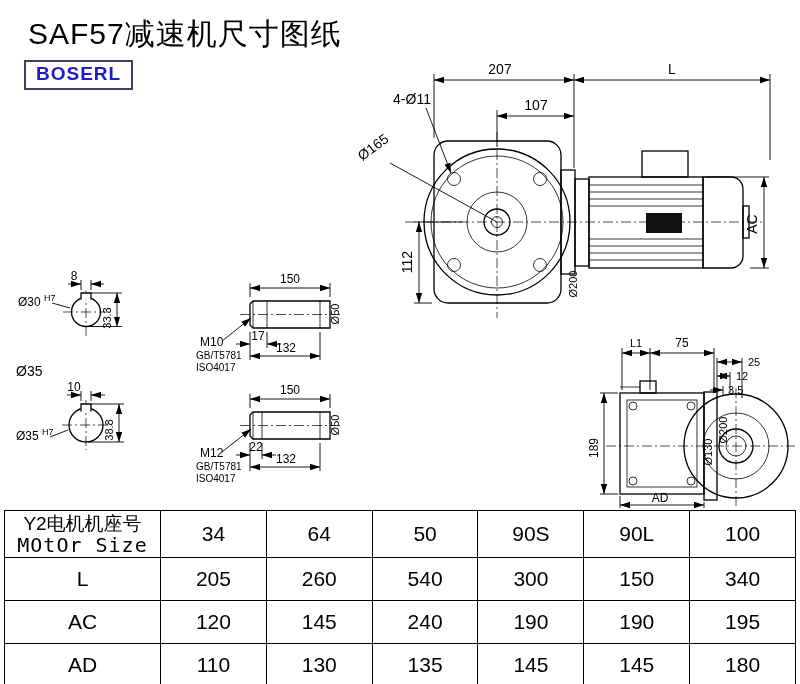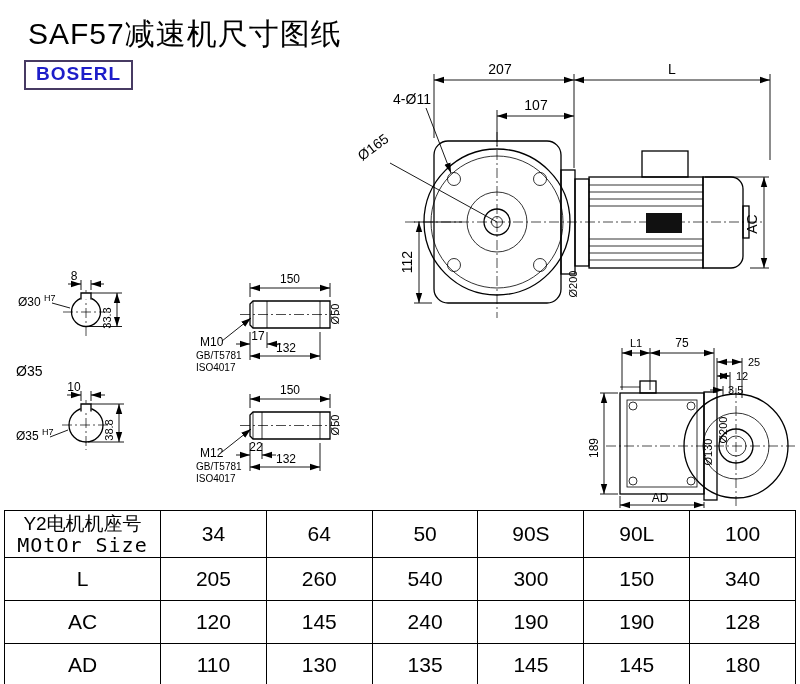--- a/index.html
+++ b/index.html
@@ -283,21 +283,21 @@
       <td>150</td>
       <td>340</td>
     </tr>
     <tr>
       <td>AC</td>
       <td>120</td>
       <td>145</td>
       <td>240</td>
       <td>190</td>
       <td>190</td>
-      <td>128</td>
+      <td>195</td>
     </tr>
     <tr>
       <td>AD</td>
       <td>110</td>
       <td>130</td>
       <td>135</td>
       <td>145</td>
       <td>145</td>
       <td>180</td>
     </tr>

